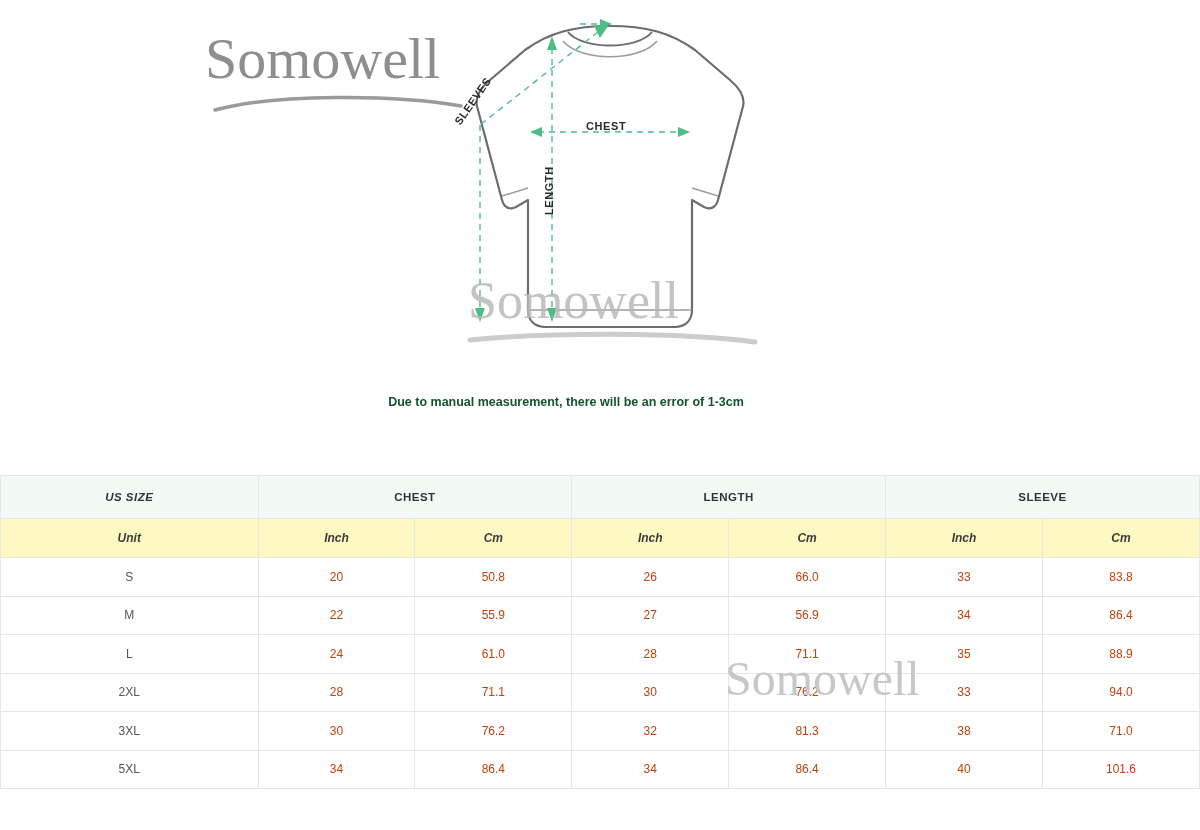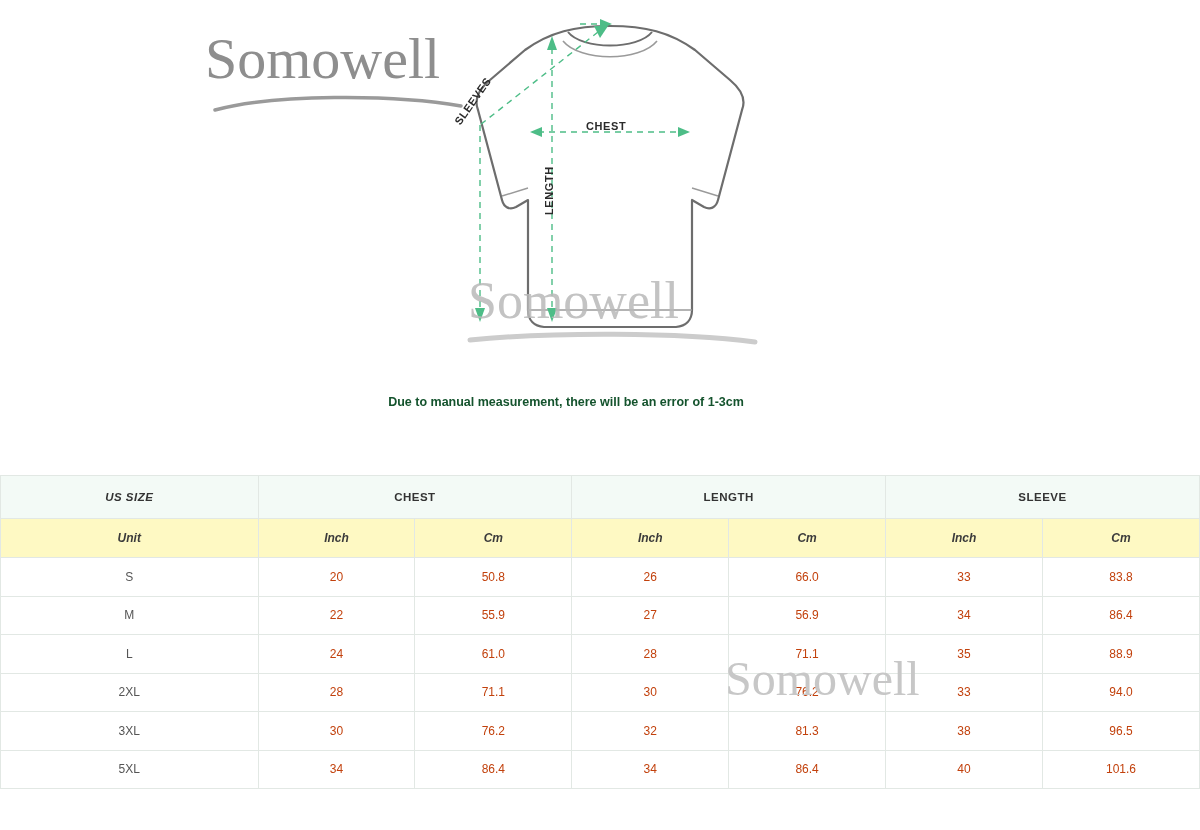--- a/index.html
+++ b/index.html
@@ -266,21 +266,21 @@
       <td>33</td>
       <td>94.0</td>
     </tr>
     <tr>
       <td class="size-cell">3XL</td>
       <td>30</td>
       <td>76.2</td>
       <td>32</td>
       <td>81.3</td>
       <td>38</td>
-      <td>96.5</td>
+      <td>71.0</td>
     </tr>
     <tr>
       <td class="size-cell">5XL</td>
       <td>34</td>
       <td>86.4</td>
       <td>34</td>
       <td>86.4</td>
       <td>40</td>
       <td>101.6</td>
     </tr>

